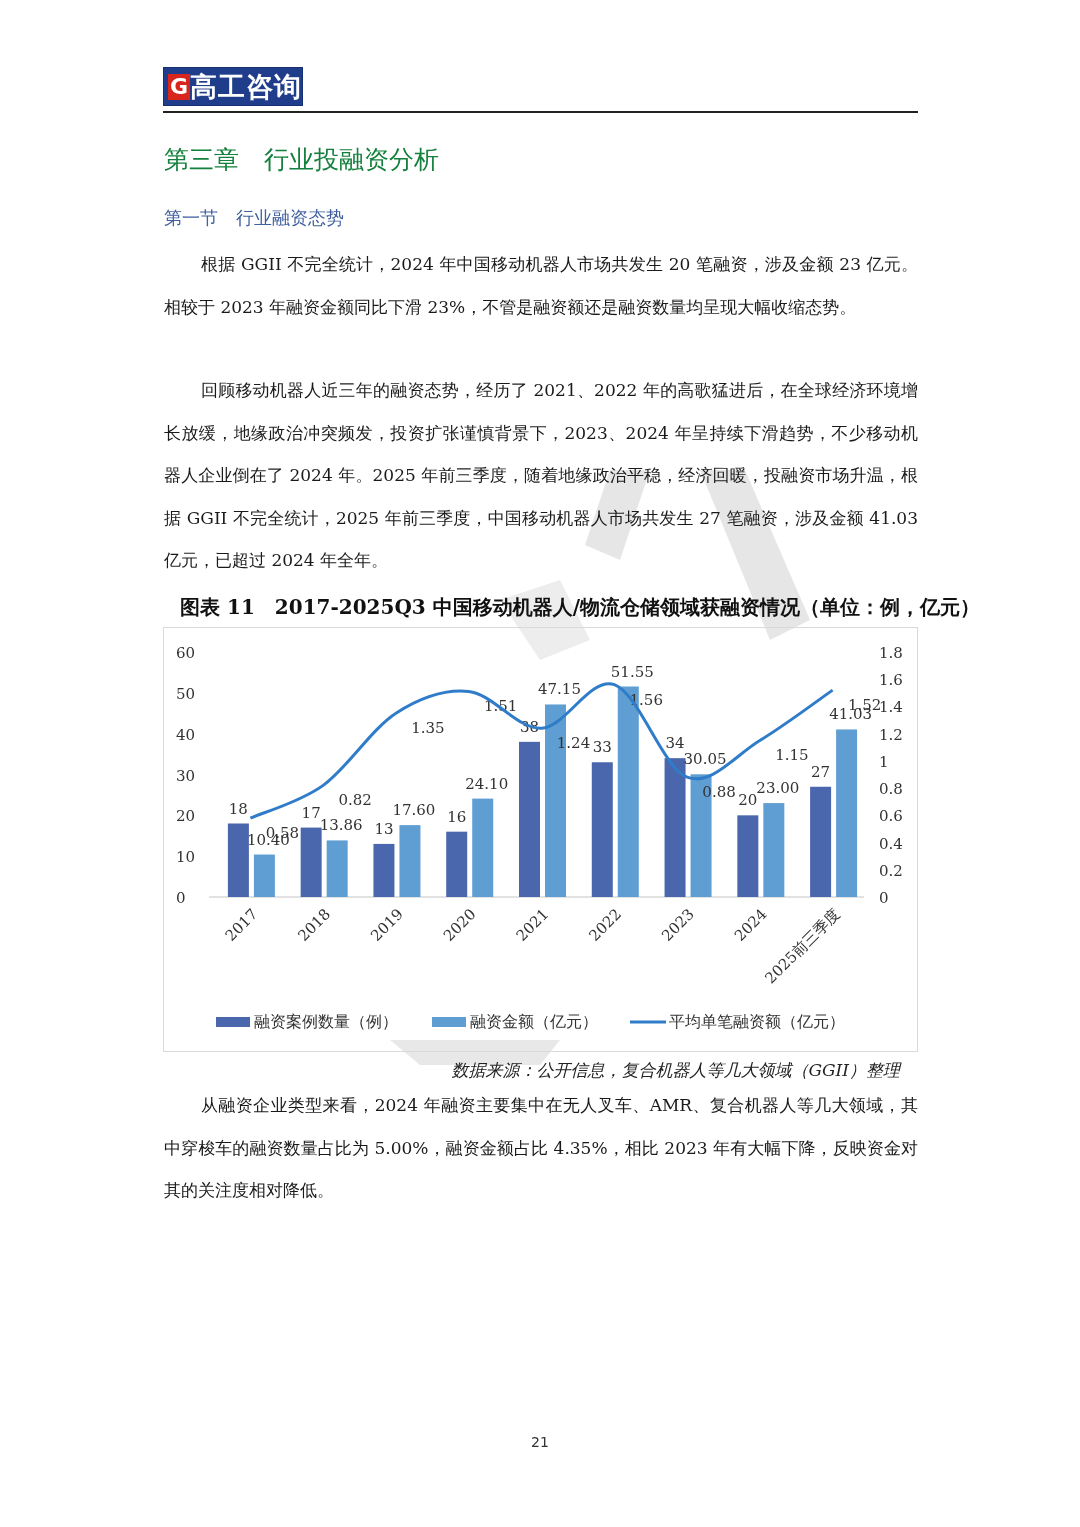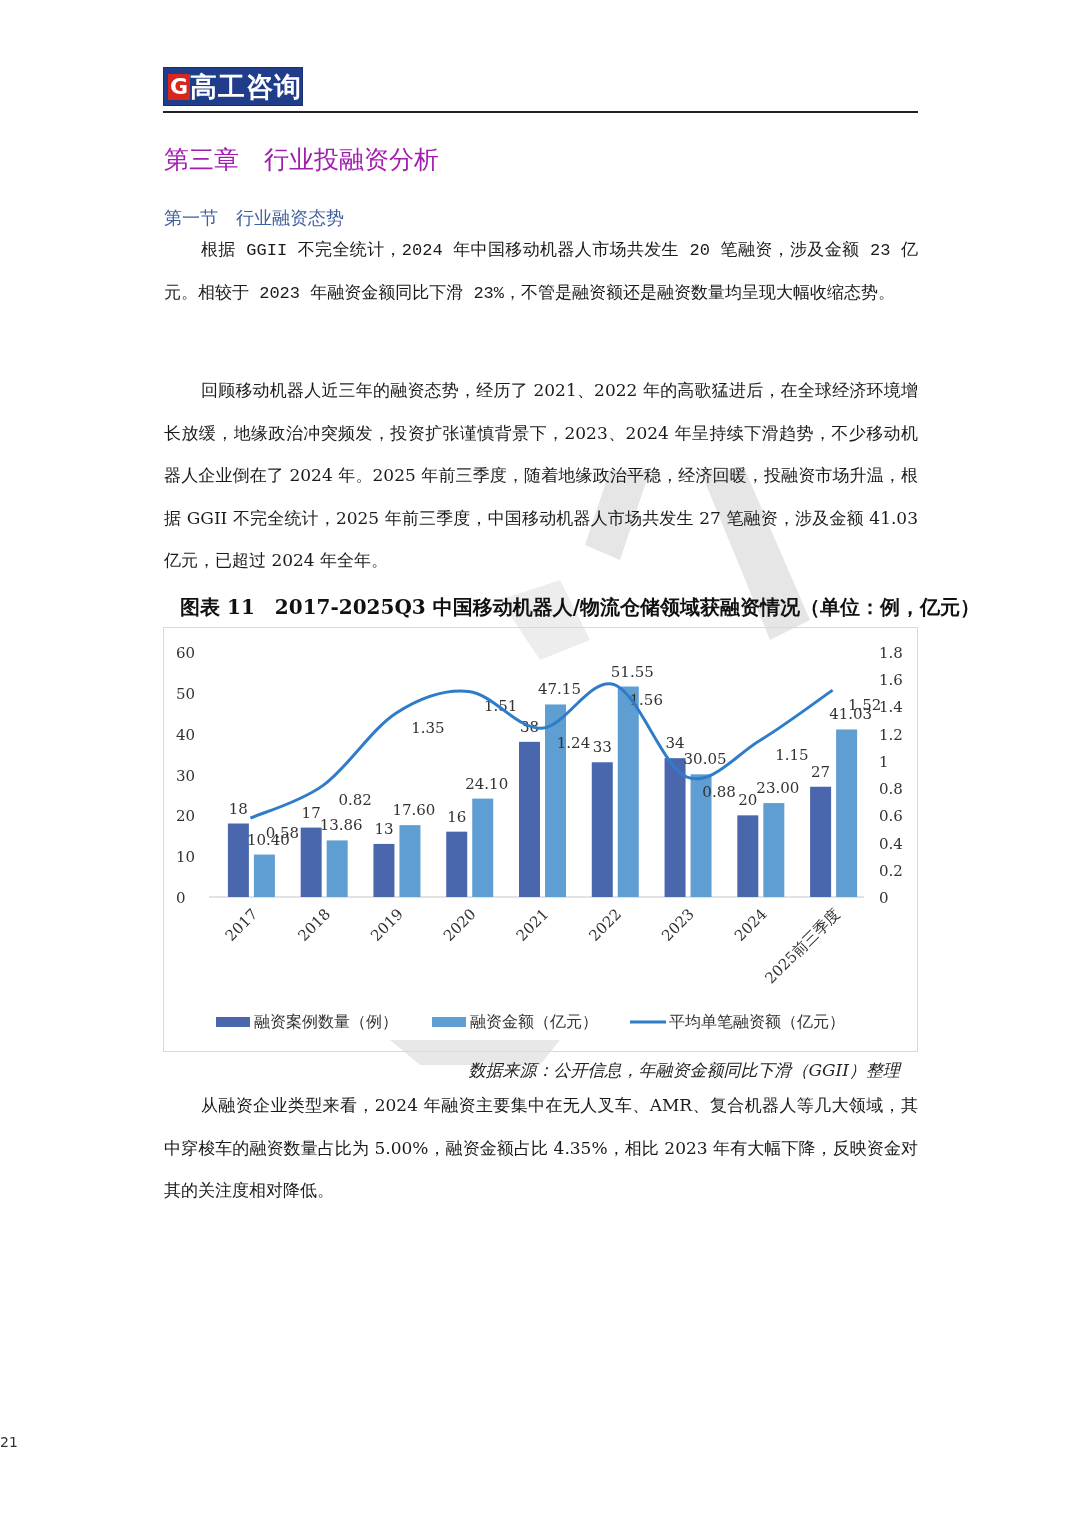--- a/index.html
+++ b/index.html
@@ -8,30 +8,30 @@
   .watermark { position: absolute; left: 0; top: 0; width: 1080px; height: 1527px; pointer-events: none; z-index: 0; }
   .header { position: absolute; left: 163px; top: 64px; width: 755px; height: 50px; z-index: 2; }
   .logo { position: absolute; left: 0; top: 3px; width: 138px; height: 37px; background: #1f3d8a;
           display: flex; align-items: center; border: 1px solid #163072; }
   .logo-g { width: 22px; height: 26px; margin-left: 4px; background: #d8261c; color: #fff;
             font-family: "DejaVu Sans", sans-serif; font-weight: bold; font-size: 22px; line-height: 26px; text-align: center; }
   .logo-text { color: #fff; font-family: "DejaVu Sans", sans-serif; font-weight: bold; font-size: 27px;
                letter-spacing: 1px; margin-left: 0; line-height: 37px; }
   .doc-title { position: absolute; right: 2px; top: 20px; font-size: 19px; color: #6b86b8; letter-spacing: 0.5px; }
   .header-rule { position: absolute; left: 0; top: 47px; width: 755px; height: 2px; background: #222; }
-  .chapter { position: absolute; left: 164px; top: 143px; font-size: 25px; color: #a21caf; z-index: 2; white-space: pre; }
+  .chapter { position: absolute; left: 164px; top: 143px; font-size: 25px; color: #15803d; z-index: 2; white-space: pre; }
   .section { position: absolute; left: 164px; top: 206px; font-size: 18px; color: #3f5f9e; z-index: 2; white-space: pre; text-align: center; }
   .para { position: absolute; left: 164px; width: 754px; font-size: 17px; line-height: 42.5px;
           text-align: justify; text-indent: 37px; z-index: 2; margin: 0; }
   .fig-caption { position: absolute; left: 180px; top: 594px; font-size: 20px; font-weight: bold; z-index: 2; white-space: pre; color:#111; }
   .chart-box { position: absolute; left: 163px; top: 627px; width: 753px; height: 423px;
                border: 1px solid #d9d9d9; background: rgba(255,255,255,0.0); z-index: 2; }
   .chart-svg { position: absolute; left: 0; top: 0; }
   .source { position: absolute; right: 180px; top: 1059px; font-size: 17px; font-style: italic; z-index: 2; color:#222; }
-  .page-num { position: absolute; left: 0; width: 1080px; top: 1434px; text-align: left; font-size: 14px;
+  .page-num { position: absolute; left: 0; width: 1080px; top: 1434px; text-align: center; font-size: 14px;
               font-family: "DejaVu Sans", sans-serif; color: #333; z-index: 2; }
   svg text { font-family: "DejaVu Serif", "Liberation Serif", serif; }
 </style>
 </head>
 <body>
 
 <svg class="watermark" width="1080" height="1527" viewBox="0 0 1080 1527">
   <polygon points="700,470 745,470 810,620 770,640" fill="#e6e6e6"></polygon>
   <polygon points="610,470 650,470 620,560 585,545" fill="#e6e6e6"></polygon>
   <polygon points="500,600 560,580 590,640 540,660" fill="#ededed"></polygon>
@@ -42,21 +42,21 @@
   <div class="logo">
     <div class="logo-g">G</div>
     <div class="logo-text">高工咨询</div>
   </div>
   <div class="header-rule"></div>
 </div>
 
 <div class="chapter">第三章　行业投融资分析</div>
 <div class="section">第一节　行业融资态势</div>
 
-<p class="para" style="top:230px;font-family:Liberation Mono, monospace;">根据 GGII 不完全统计，2024 年中国移动机器人市场共发生 20 笔融资，涉及金额 23 亿元。相较于 2023 年融资金额同比下滑 23%，不管是融资额还是融资数量均呈现大幅收缩态势。</p>
+<p class="para" style="top:243px;">根据 GGII 不完全统计，2024 年中国移动机器人市场共发生 20 笔融资，涉及金额 23 亿元。相较于 2023 年融资金额同比下滑 23%，不管是融资额还是融资数量均呈现大幅收缩态势。</p>
 <p class="para" style="top:369px;">回顾移动机器人近三年的融资态势，经历了 2021、2022 年的高歌猛进后，在全球经济环境增长放缓，地缘政治冲突频发，投资扩张谨慎背景下，2023、2024 年呈持续下滑趋势，不少移动机器人企业倒在了 2024 年。2025 年前三季度，随着地缘政治平稳，经济回暖，投融资市场升温，根据 GGII 不完全统计，2025 年前三季度，中国移动机器人市场共发生 27 笔融资，涉及金额 41.03 亿元，已超过 2024 年全年。</p>
 
 <div class="fig-caption">图表 11　2017-2025Q3 中国移动机器人/物流仓储领域获融资情况（单位：例，亿元）</div>
 
 <div class="chart-box">
   <svg class="chart-svg" id="chart-svg" width="753" height="423" viewBox="0 0 753 423">
       <text x="12" y="275" font-size="15" fill="#333">0</text>
       <text x="12" y="234.16666666666669" font-size="15" fill="#333">10</text>
       <text x="12" y="193.33333333333334" font-size="15" fill="#333">20</text>
       <text x="12" y="152.5" font-size="15" fill="#333">30</text>
@@ -131,17 +131,17 @@
       <path d="M86.38888888888889,190.05555555555554 C98.51851851851852,184.61111111111111 134.9074074074074,174.8564814814815 159.16666666666666,157.3888888888889 C183.42592592592592,139.92129629629633 207.68518518518516,100.90277777777779 231.94444444444443,85.25 C256.2037037037037,69.59722222222221 280.46296296296293,60.976851851851855 304.7222222222222,63.47222222222223 C328.9814814814814,65.9675925925926 353.24074074074076,101.3564814814815 377.5,100.22222222222223 C401.75925925925924,99.08796296296296 426.0185185185185,48.49999999999999 450.2777777777777,56.66666666666666 C474.53703703703695,64.83333333333333 498.7962962962963,139.9212962962963 523.0555555555555,149.22222222222223 C547.3148148148148,158.52314814814815 571.574074074074,126.99074074074075 595.8333333333333,112.47222222222223 C620.0925925925925,97.95370370370371 656.4814814814814,70.50462962962963 668.6111111111111,62.111111111111114" fill="none" stroke="#2f7cc9" stroke-width="3"></path>
       <rect x="52" y="389" width="34" height="10" fill="#4a67ae"></rect>
       <text x="90" y="399" font-size="16" fill="#333">融资案例数量（例）</text>
       <rect x="268" y="389" width="34" height="10" fill="#5f9ed3"></rect>
       <text x="306" y="399" font-size="16" fill="#333">融资金额（亿元）</text>
       <line x1="466" y1="394" x2="502" y2="394" stroke="#2f7cc9" stroke-width="3"></line>
       <text x="505" y="399" font-size="16" fill="#333">平均单笔融资额（亿元）</text>
     </svg>
 </div>
 
-<div class="source">数据来源：公开信息，年融资金额同比下滑（GGII）整理</div>
+<div class="source">数据来源：公开信息，复合机器人等几大领域（GGII）整理</div>
 
 <p class="para" style="top:1084px;">从融资企业类型来看，2024 年融资主要集中在无人叉车、AMR、复合机器人等几大领域，其中穿梭车的融资数量占比为 5.00%，融资金额占比 4.35%，相比 2023 年有大幅下降，反映资金对其的关注度相对降低。</p>
 
 <div class="page-num">21</div>
 
 </body></html>

